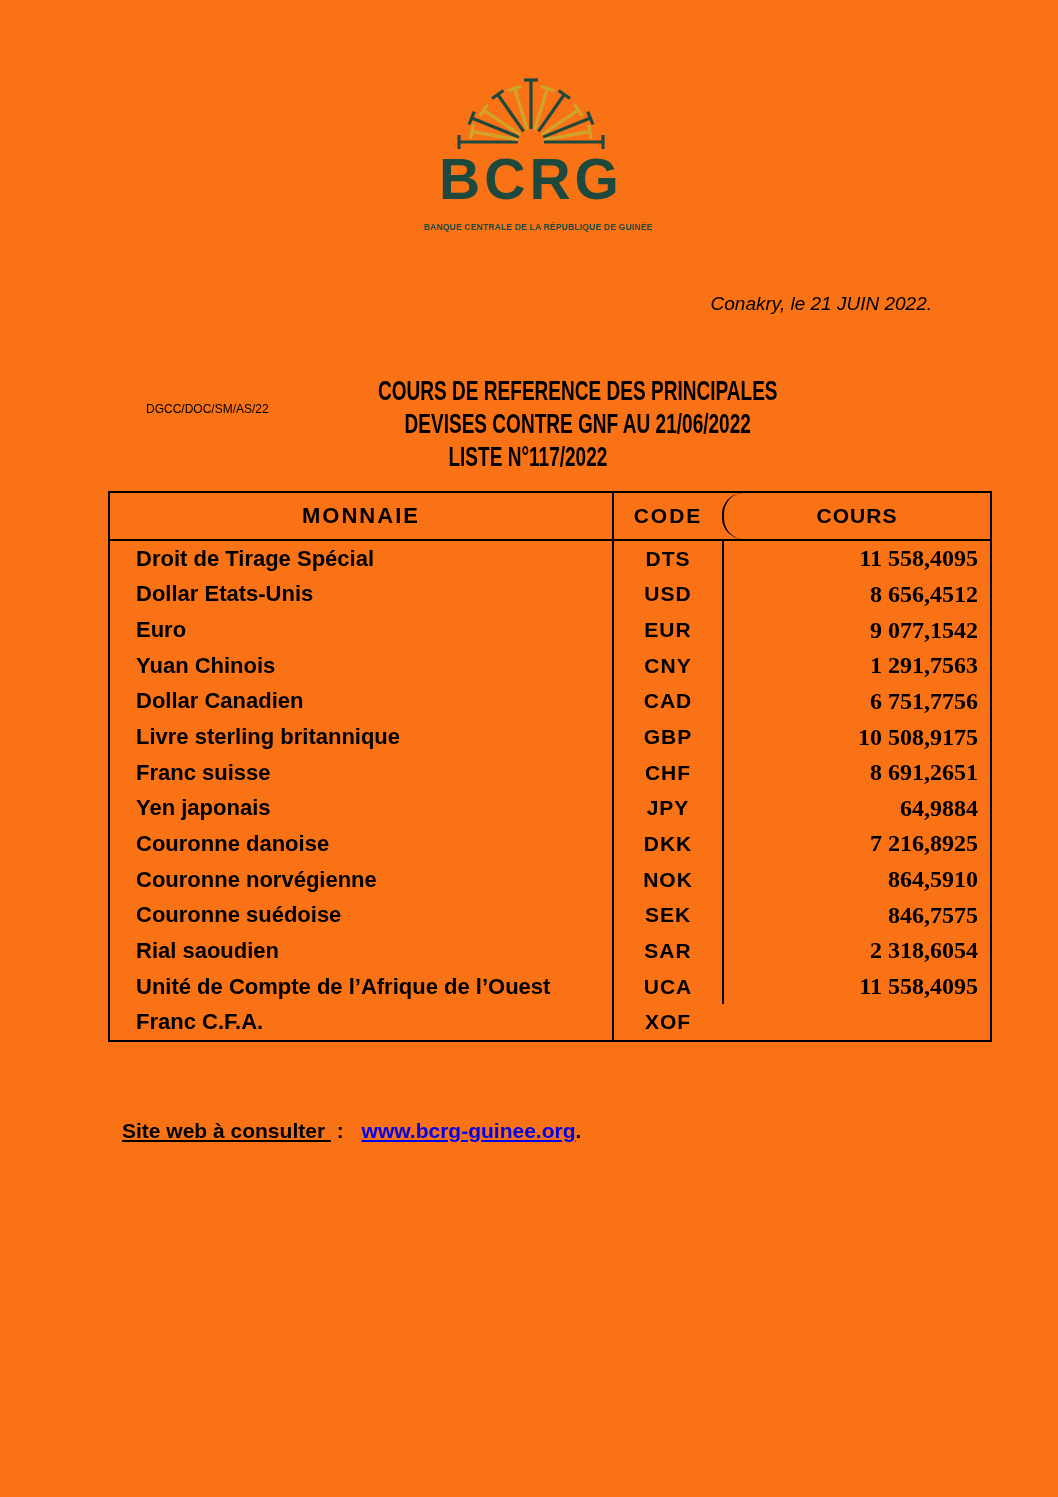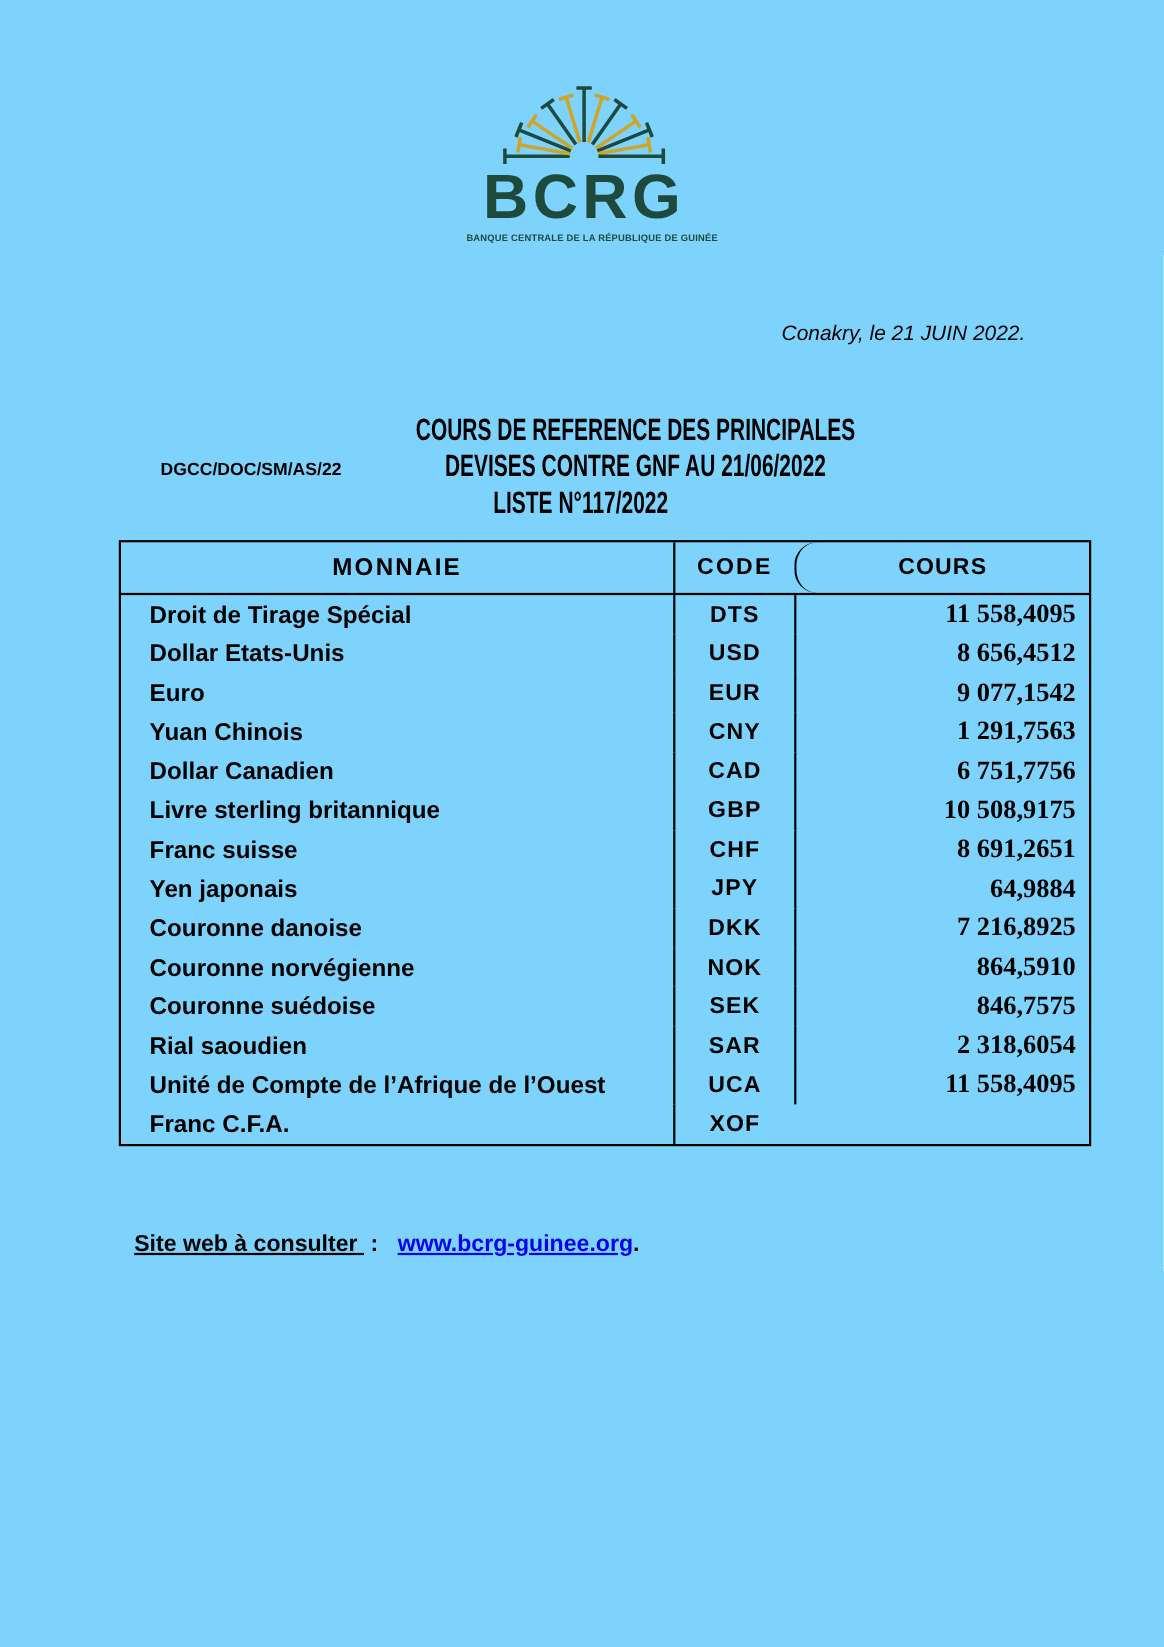--- a/index.html
+++ b/index.html
@@ -1,37 +1,37 @@
 <!DOCTYPE html>
 <html><head>
 <meta charset="utf-8">
 <style>
   html,body { margin:0; padding:0; background:#ffffff; }
   .page {
-    position:relative; width:1058px; height:1497px; background:#7dd3fc;
+    position:relative; width:1058px; height:1497px; background:#f97316;
     font-family:"Liberation Sans", sans-serif; color:#000; overflow:hidden;
   }
 
   
   .logo { position:absolute; left:424px; top:62px; width:214px; text-align:center; }
   .logo svg { display:block; margin:0 auto; }
   .wordmark {
     font-size:57px; font-weight:bold; letter-spacing:4px; line-height:1.0;
     margin-top:1px; font-family:"Liberation Sans", sans-serif;
   }
   .sublabel {
-    font-size:8.5px; font-weight:bold; letter-spacing:0.2px; white-space:nowrap; margin-top:3px;
+    font-size:8.5px; font-weight:bold; letter-spacing:0.2px; white-space:nowrap; margin-top:14px;
   }
 
   
   .dateline {
     position:absolute; top:293px; left:597px; width:335px; text-align:right;
     font-style:italic; font-size:19px; font-weight:500;
   }
-  .refnum { position:absolute; left:146px; top:419px; font-size:16px; font-weight:bold; }
+  .refnum { position:absolute; left:146px; top:402px; font-size:12px; font-weight:normal; }
 
   
   .doc-title {
     position:absolute; left:148px; top:374px; width:860px; text-align:center;
     font-weight:bold; font-size:28px; line-height:33px; white-space:nowrap;
   }
   .tline { display:block; height:33px; }
   .tline > span { display:inline-block; transform:scaleX(0.68); transform-origin:center; }
   .tline.shifted > span { transform:translateX(-50px) scaleX(0.68); }
 

